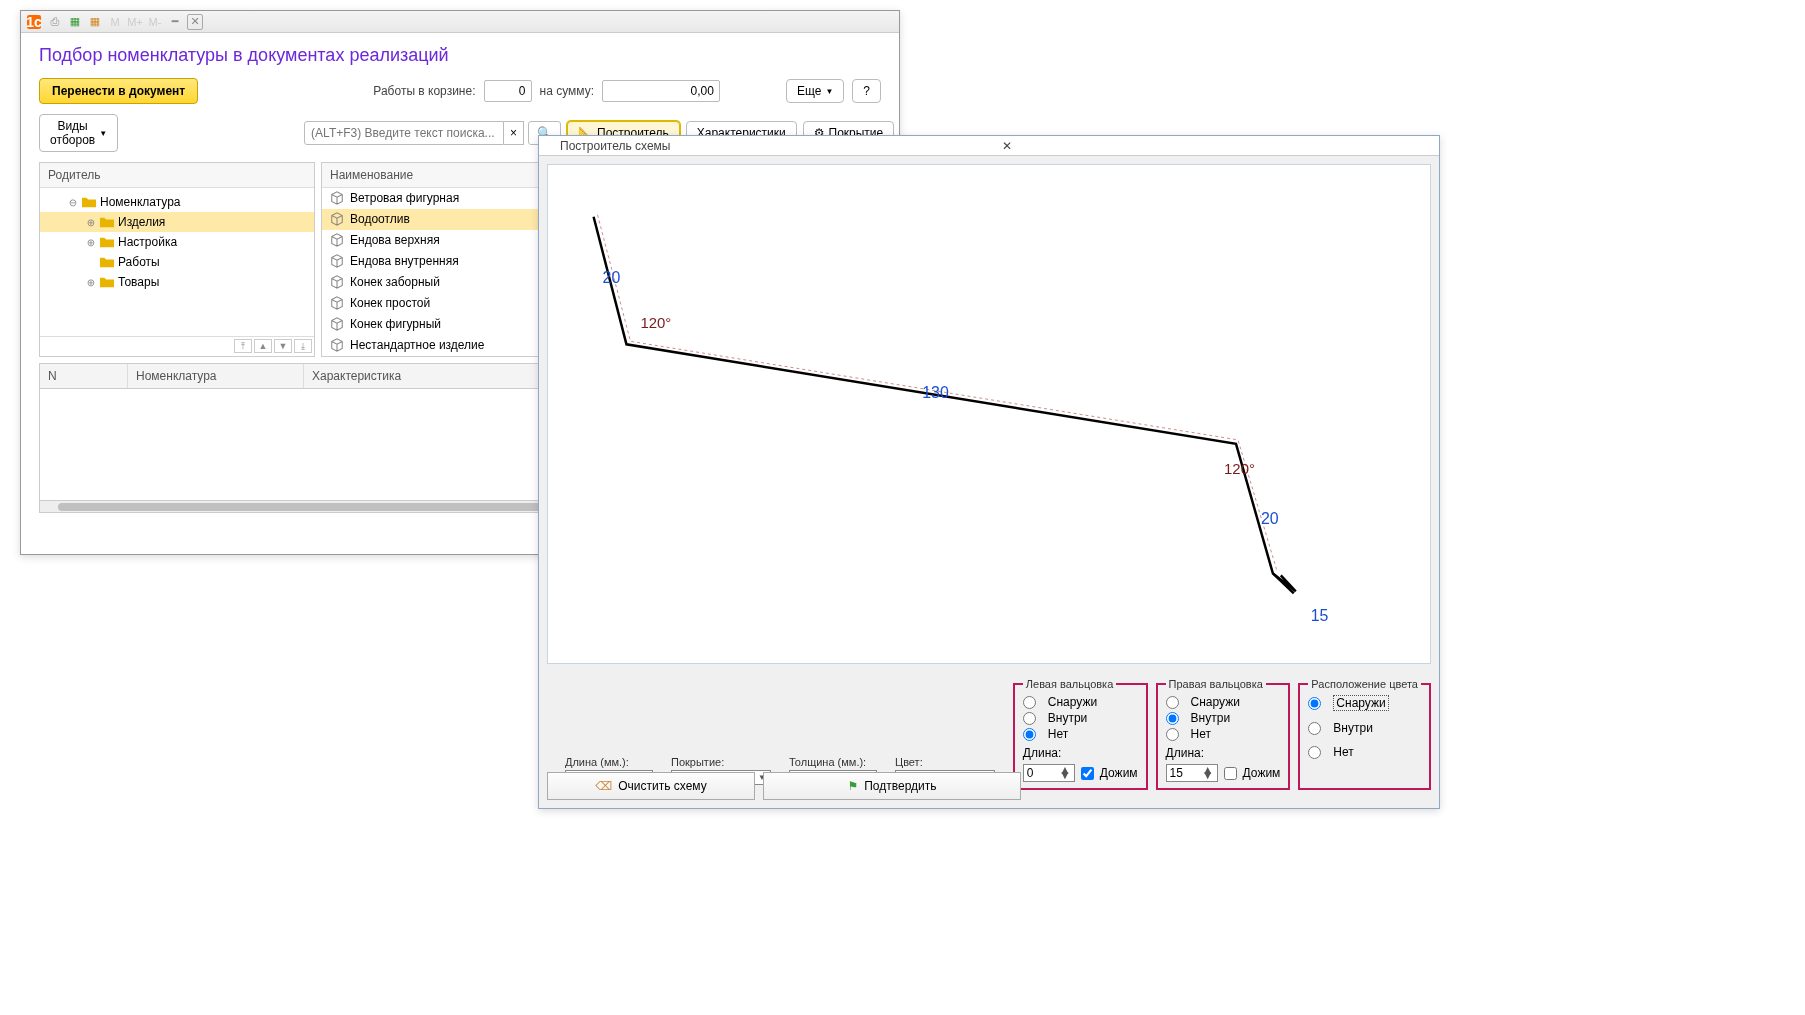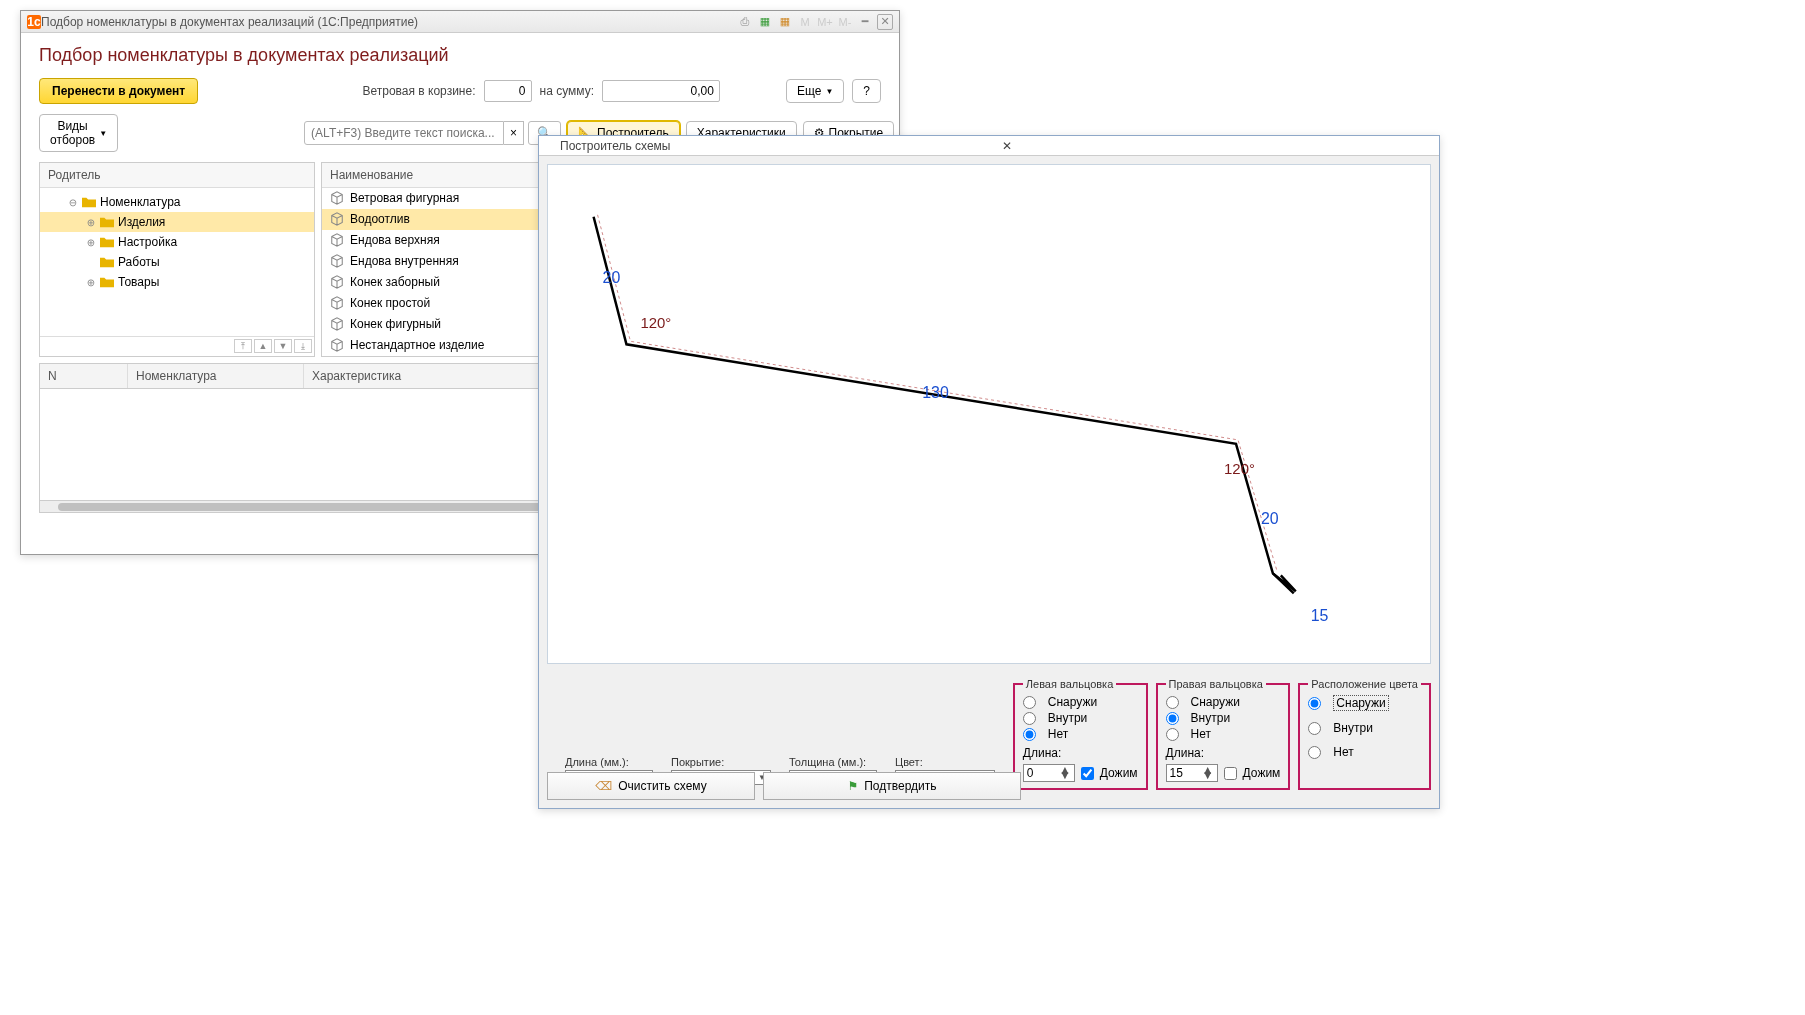--- a/index.html
+++ b/index.html
@@ -1,28 +1,28 @@
 <!DOCTYPE html>
 <html><head>
 <meta charset="utf-8">
 <style>
 * { box-sizing: border-box; margin: 0; padding: 0; font-family: Arial, sans-serif; font-size: 12px; }
 body { background: #fff; width: 1805px; height: 1015px; position: relative; overflow: hidden; }
 
 
 .main-window { position: absolute; left: 20px; top: 10px; width: 880px; height: 545px; border: 1px solid #999; background: #fff; box-shadow: 0 2px 8px rgba(0,0,0,0.15); }
 .titlebar { height: 22px; background: linear-gradient(#f4f4f4,#e8e8e8); display: flex; align-items: center; padding: 0 6px; border-bottom: 1px solid #ccc; }
-.titlebar .logo { width: 14px; height: 14px; background: #ff6a00; border-radius: 2px; display:flex;align-items:center;justify-content:center;color:#fff;font-size:12px;font-weight:bold; }
+.titlebar .logo { width: 14px; height: 14px; background: #ff6a00; border-radius: 2px; margin-right: 6px; display:flex;align-items:center;justify-content:center;color:#fff;font-size:14px;font-weight:bold; }
 .titlebar .title { color: #555; flex: 1; }
 .titlebar .tb-icons { display: flex; gap: 4px; align-items: center; }
 .titlebar .tb-icon { width: 16px; height: 16px; display:flex;align-items:center;justify-content:center;color:#888;font-size:11px; }
 .titlebar .close { border:1px solid #aaa;border-radius:2px; }
 
 .content { padding: 12px 18px; }
-.page-title { font-size: 18px; font-weight: normal; color: #7f1d1d; margin-bottom: 12px; }
+.page-title { font-size: 18px; font-weight: normal; color: #6d28d9; margin-bottom: 12px; }
 .row1 { display: flex; align-items: center; gap: 8px; margin-bottom: 10px; }
 .btn-yellow { background: linear-gradient(#ffe87a,#ffd633); border: 1px solid #c9a400; border-radius: 4px; padding: 5px 12px; font-weight: bold; cursor: pointer; }
 .spacer { flex: 1; }
 .lbl { color: #444; }
 .num-input { width: 48px; text-align: right; padding: 3px 5px; border: 1px solid #bbb; border-radius: 2px; }
 .sum-input { width: 118px; text-align: right; padding: 3px 5px; border: 1px solid #bbb; border-radius: 2px; }
 .btn-plain { background: #fff; border: 1px solid #bbb; border-radius: 4px; padding: 4px 10px; cursor: pointer; display:flex;align-items:center;gap:4px; }
 .btn-plain.active { background:#fff6d6; border-color:#e0b800; box-shadow: 0 0 0 1px #e0b800; }
 
 .row2 { display: flex; align-items: center; gap: 6px; margin-bottom: 10px; }
@@ -94,40 +94,39 @@
 
 svg.folder-icon path { fill: currentColor; }
 svg.box-icon { stroke:currentColor;fill:none;stroke-width:1.2; }
 </style>
 </head>
 <body>
 
 <div class="main-window">
   <div class="titlebar">
     <div class="logo">1c</div>
-    <div class="title">Подбор номенклатуры в документах реализаций  (1С:Предприятие)</div>
     <div class="tb-icons">
       <div class="tb-icon">⎙</div>
       <div class="tb-icon" style="color:#3a9c3a">▦</div>
       <div class="tb-icon" style="color:#d08a2a">▦</div>
       <div class="tb-icon" style="color:#ccc">M</div>
       <div class="tb-icon" style="color:#ccc">M+</div>
       <div class="tb-icon" style="color:#ccc">M-</div>
       <div class="tb-icon">━</div>
       <div class="tb-icon close">✕</div>
     </div>
   </div>
 
   <div class="content">
     <div class="page-title">Подбор номенклатуры в документах реализаций</div>
 
     <div class="row1">
       <button class="btn-yellow">Перенести в документ</button>
       <div class="spacer"></div>
-      <span class="lbl">Ветровая в корзине:</span>
+      <span class="lbl">Работы в корзине:</span>
       <input class="num-input" value="0" style="">
       <span class="lbl">на сумму:</span>
       <input class="sum-input" value="0,00" style="">
       <div style="width:50px"></div>
       <button class="btn-plain">
           <span>Еще</span>
           <span style="font-size:8px">▼</span>
         </button>
       <button class="btn-plain">?</button>
     </div>

